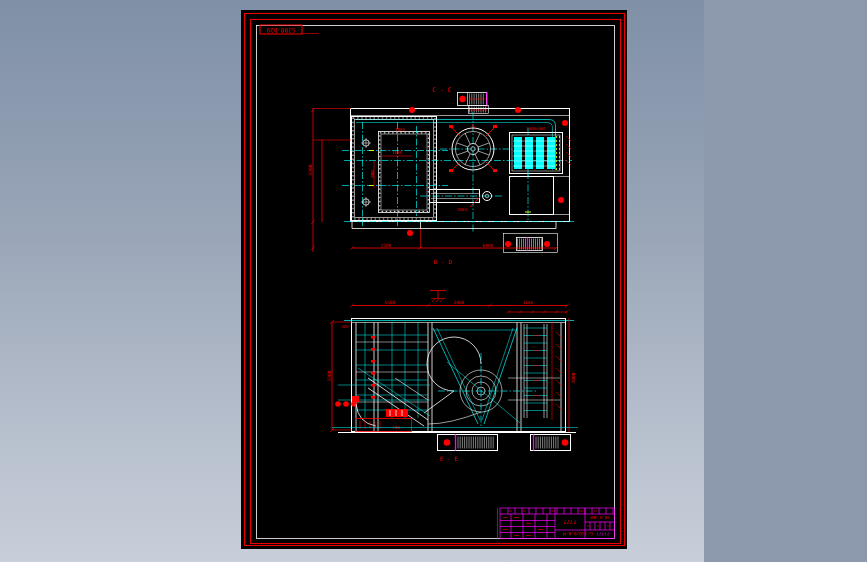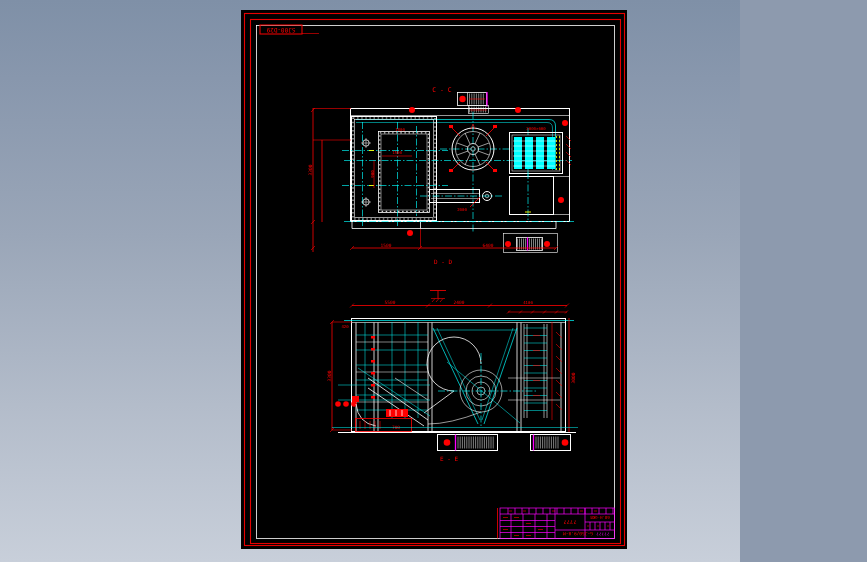--- a/index.html
+++ b/index.html
@@ -1,20 +1,19 @@
 <!DOCTYPE html>
 <html><head>
 <meta charset="utf-8">
 <style>
   html,body{margin:0;padding:0;background:#8d9aae;}
   .canvas{
     position:relative;width:704px;height:562px;overflow:hidden;
     background:linear-gradient(180deg,#7f90a7 0%,#8897ad 14%,#9aa6b8 42%,#b3bcca 72%,#c8cfda 100%);
     font-family:"DejaVu Sans Mono","Liberation Mono",monospace;
-    padding-left:36px;
   }
   svg{position:absolute;left:0;top:0;}
   .w1{stroke:#ffffff;stroke-width:1;fill:none}
   .w08{stroke:#ffffff;stroke-width:.8;fill:none}
   .w06{stroke:#ffffff;stroke-width:.6;fill:none}
   .w05{stroke:#ffffff;stroke-width:.5;fill:none}
   .tick{stroke:#e8e8e8;stroke-width:1.2;fill:none;stroke-dasharray:1.5 2.6;opacity:.9}
   .c{stroke:#00ffff;stroke-width:.7;fill:none}
   .c05{stroke:#00ffff;stroke-width:.5;fill:none}
   .cd{stroke:#00ffff;stroke-width:.65;fill:none;stroke-dasharray:7 2 1.5 2}

